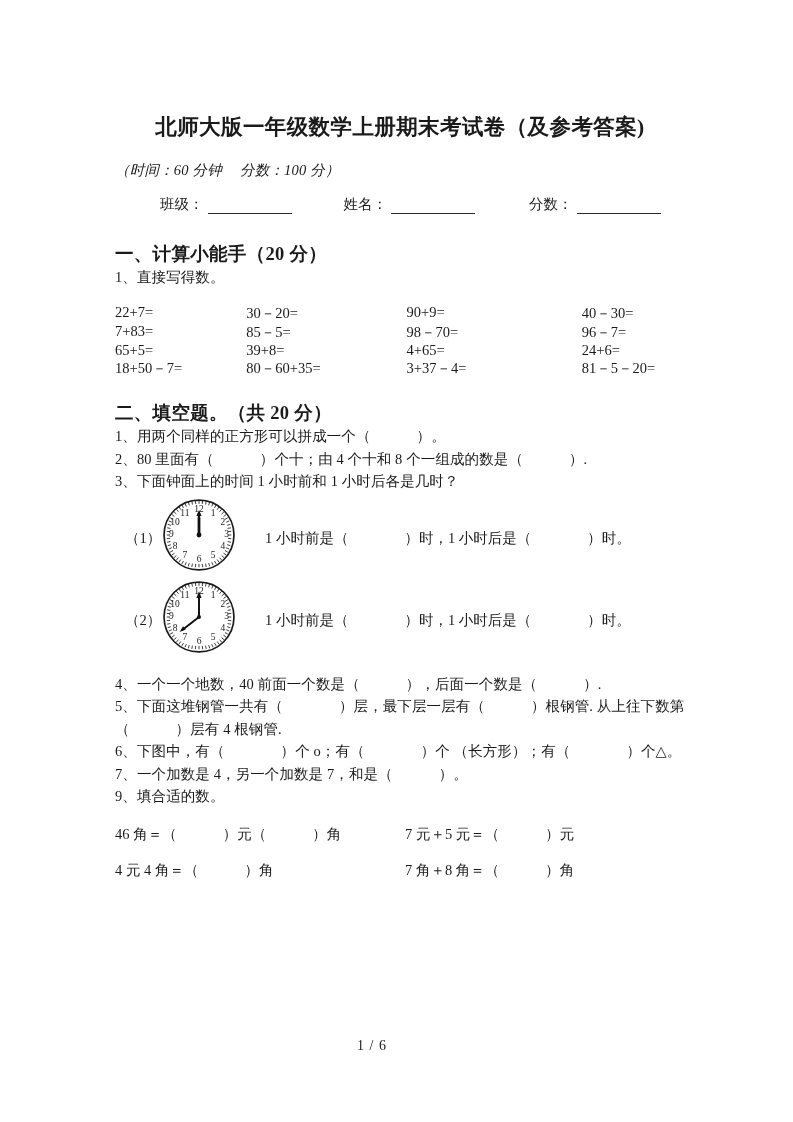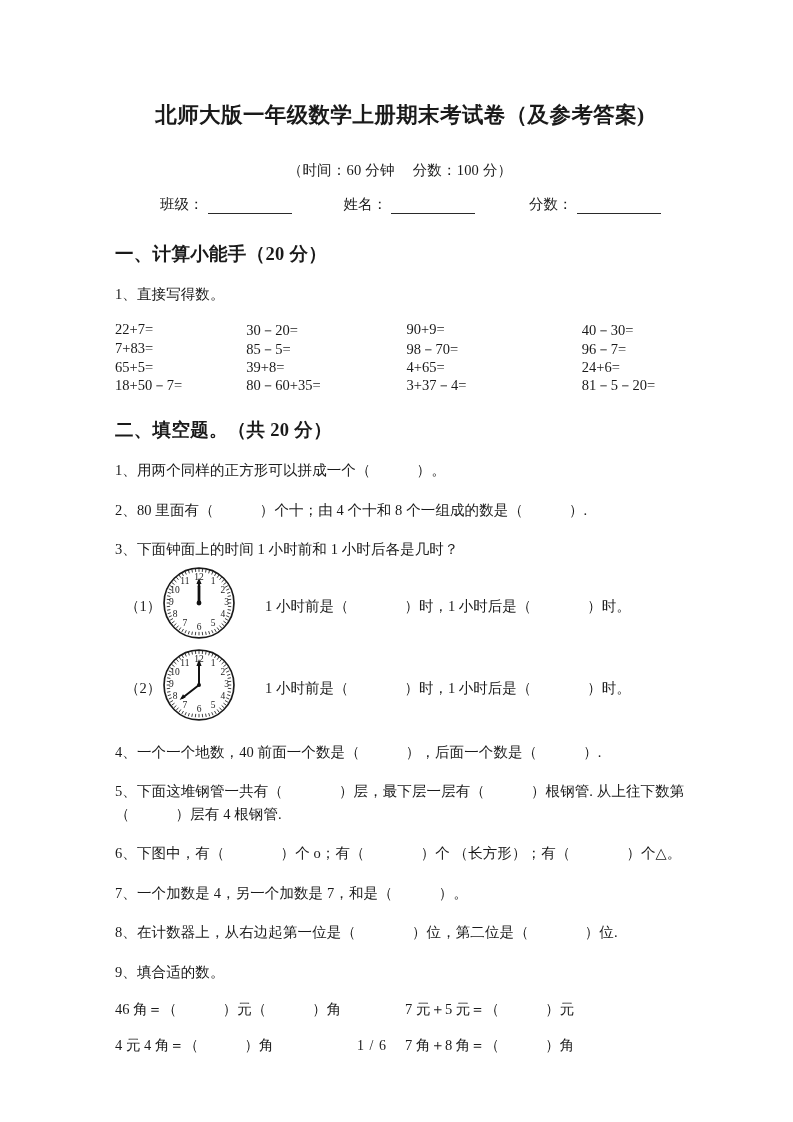--- a/index.html
+++ b/index.html
@@ -27,30 +27,31 @@
     top: 0;
     width: 570px;
   }
 
   
   .doc-title {
     font-size: 21.5px;
     font-weight: bold;
     text-align: center;
     letter-spacing: 0.4px;
-    margin: 4px;
+    margin: 16px;
     padding-top: 98px;
     line-height: 1.3;
     white-space: nowrap;
   }
   .doc-subtitle {
-    text-align: center;
-    font-size: 14.5px;
-    margin-top: 31px;
+    text-align: left;
+    font-size: 14.5px;
+    margin-top: 19px;
     letter-spacing: 0.2px;
+    font-style: italic;
   }
   .doc-subtitle .gap { display: inline-block; width: 18px; }
 
   .info-row {
     margin-top: 15px;
     font-size: 14.5px;
     display: flex;
     align-items: flex-end;
     padding-left: 45px;
   }
@@ -71,21 +72,20 @@
     font-size: 18.5px;
     font-weight: bold;
     margin: 24px 0 0 0;
     letter-spacing: 0.3px;
   }
   .sec1 { margin-top: 27px; }
   .sec2 { margin-top: 22px; }
 
   .q-line {
     font-size: 14.5px;
-    margin-top: 17px;
     line-height: 1.55;
     letter-spacing: 0.1px;
   }
   .q-sub { margin-top: 16px; }
 
   
   .calc-grid {
     margin-top: 16px;
     font-size: 14.5px;
   }
@@ -420,23 +420,20 @@
     </div>
 
     <div class="q-line">
       <span>6、下图中，有（</span><span class="blank-lg"></span><span>）个 o；有（</span><span class="blank-lg"></span><span>）个 （长方形）；有（</span><span class="blank-lg"></span><span>）</span><span>个△。</span>
     </div>
 
     <div class="q-line">
       <span>7、一个加数是 4，另一个加数是 7，和是（</span><span class="blank"></span><span>）。</span>
     </div>
 
-    <div class="q-line">
-      <span>8、在计数器上，从右边起第一位是（</span><span class="blank-lg"></span><span>）位，第二位是（</span><span class="blank-lg"></span><span>）位.</span>
-    </div>
 
     <div class="q-line">9、填合适的数。</div>
 
     <div class="money-row">
       <span class="money-left">
         <span>46 角＝（</span><span class="blank"></span><span>）元（</span><span class="blank"></span><span>）角</span>
       </span>
       <span class="money-right">
         <span>7 元＋5 元＝（</span><span class="blank"></span><span>）元</span>
       </span>

